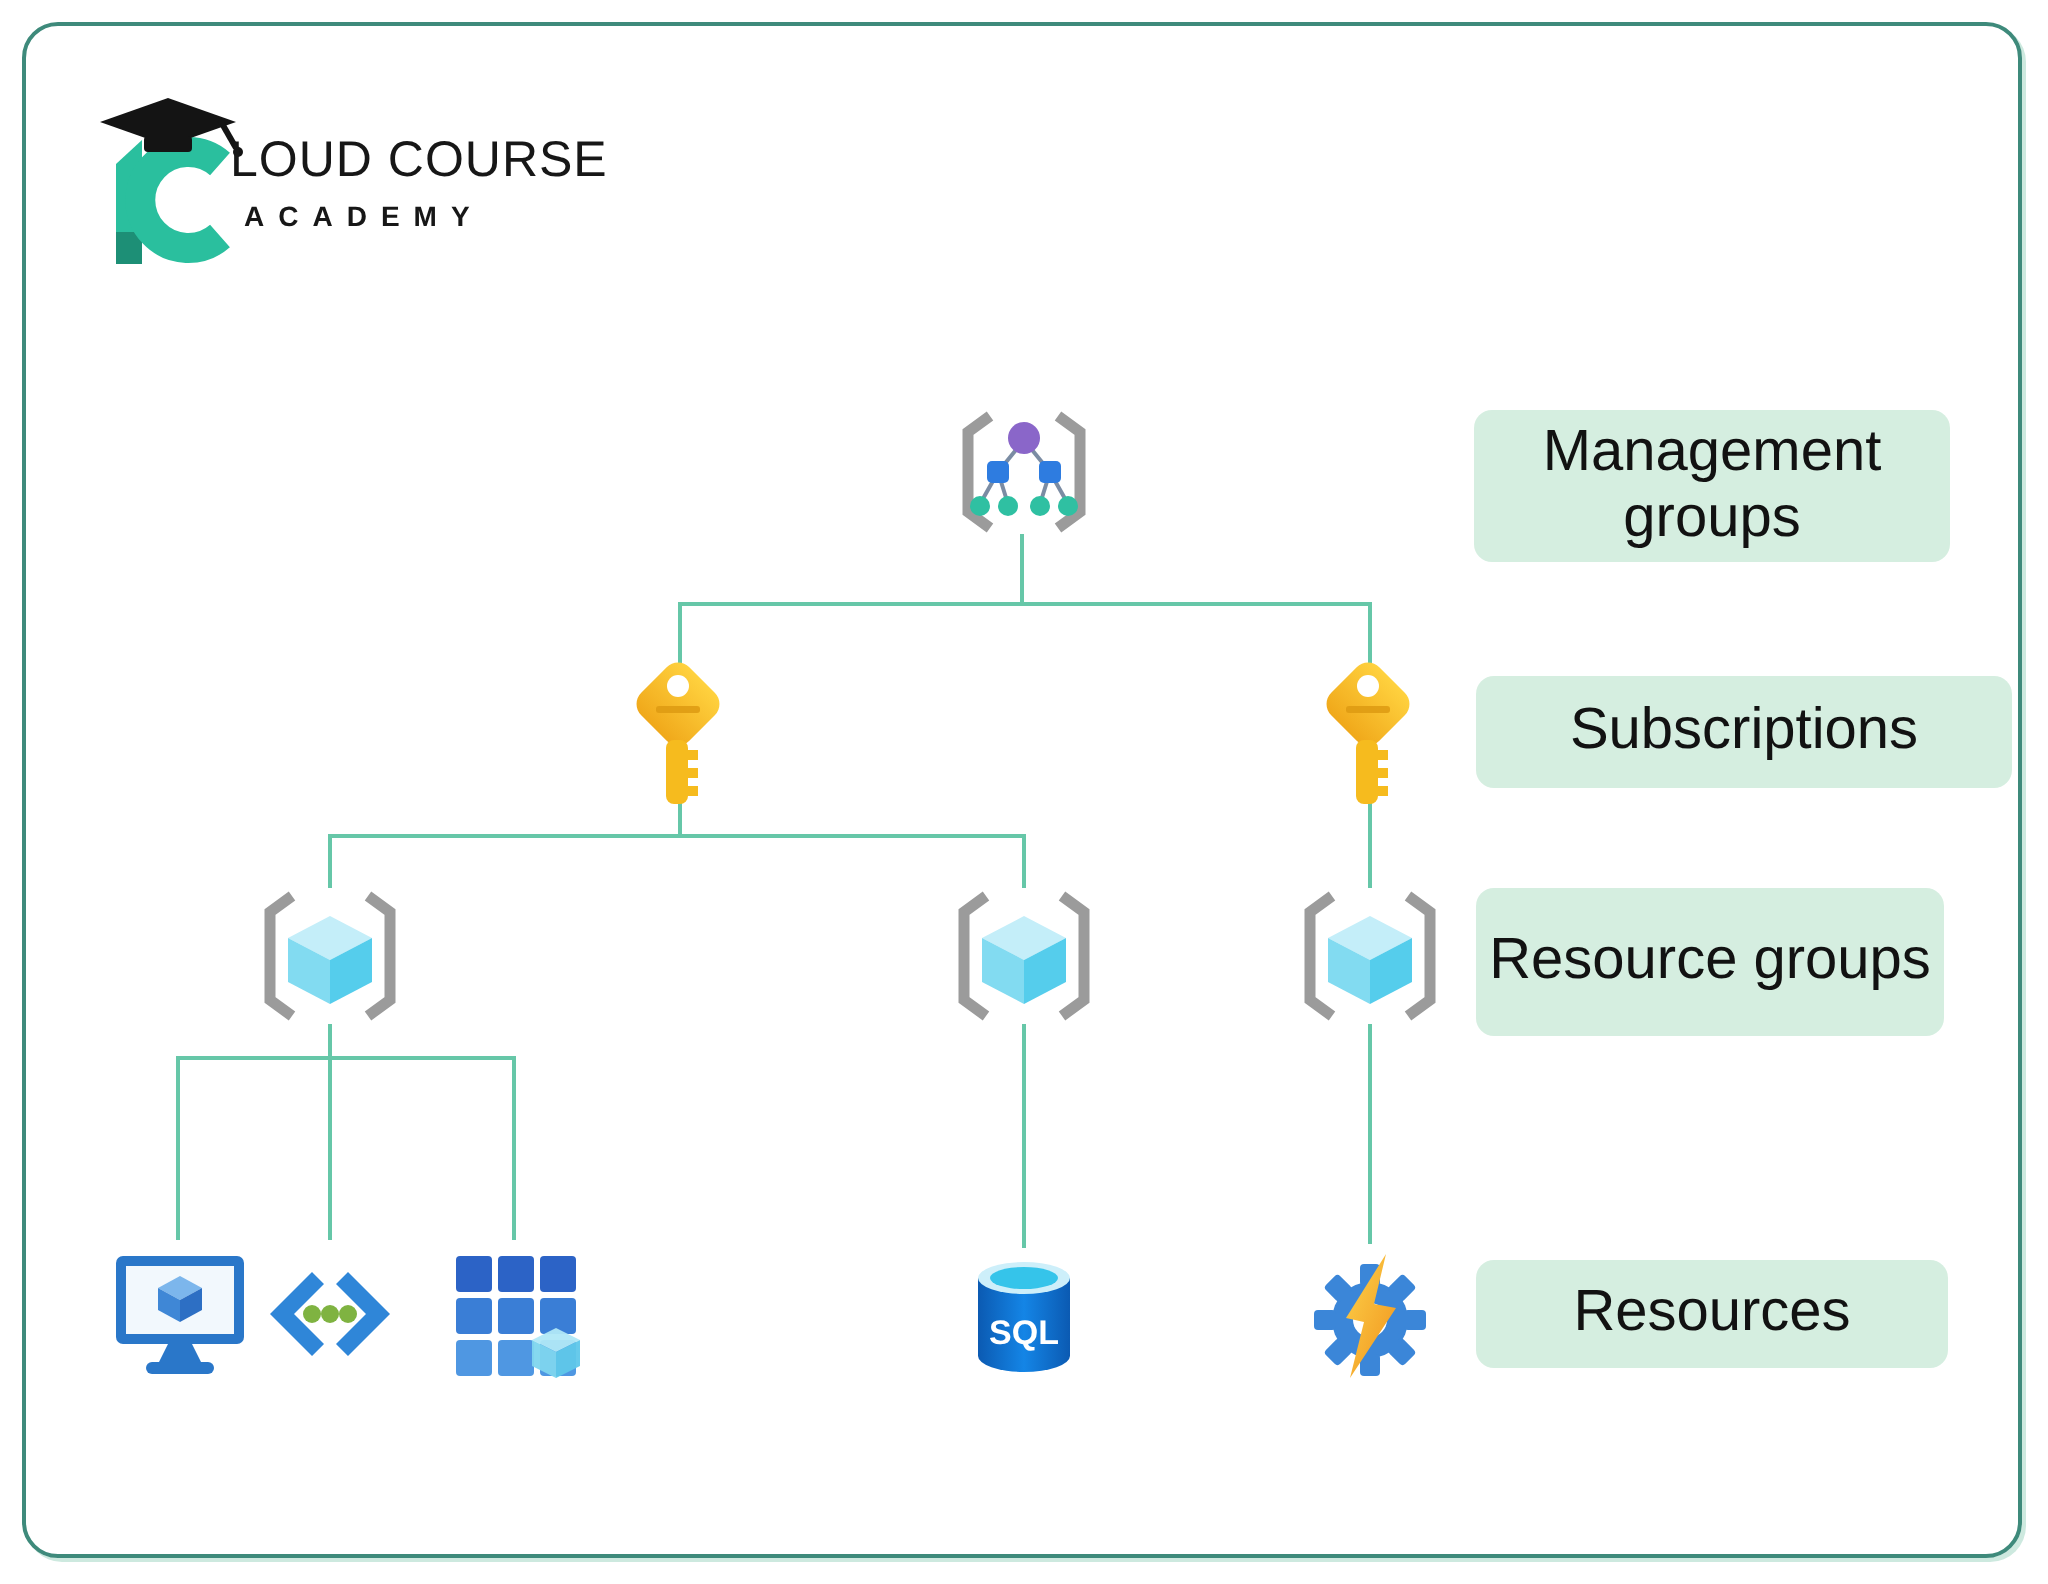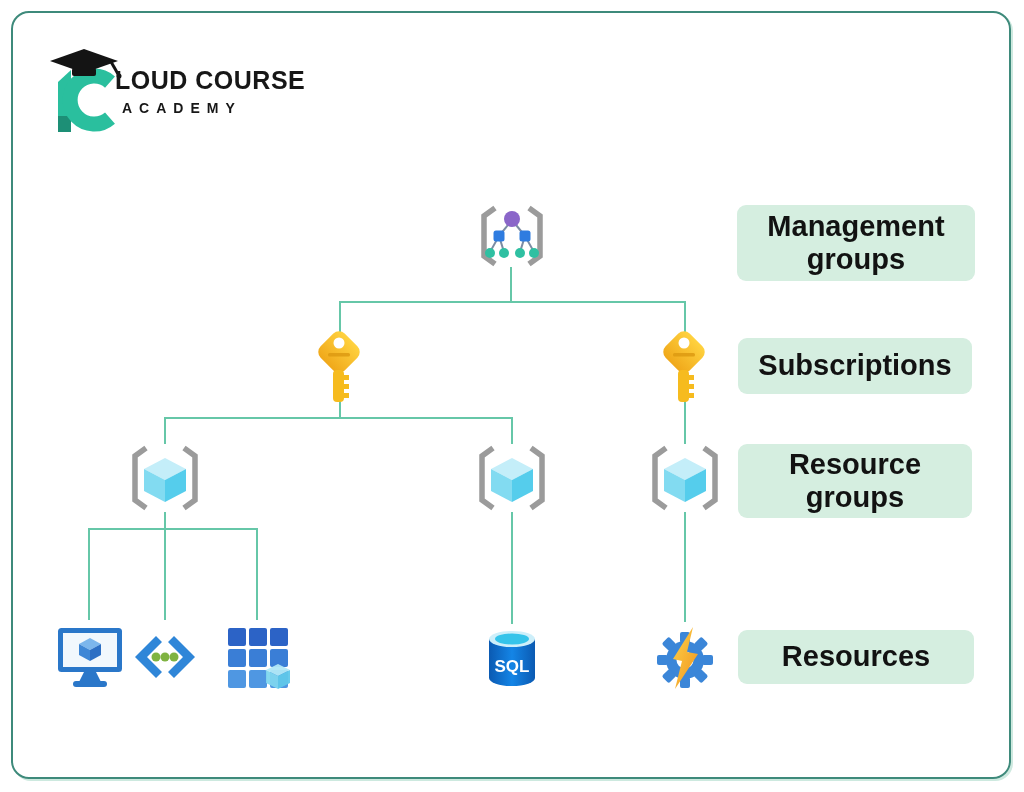--- a/index.html
+++ b/index.html
@@ -5,32 +5,32 @@
   html,body { margin:0; padding:0; background:#ffffff; }
   body { font-family:"Liberation Sans", sans-serif; }
   .canvas { position:relative; width:1024px; height:792px; background:#ffffff; overflow:hidden; }
   .frame { position:absolute; left:11px; top:11px; width:1000px; height:768px;
            border:2.5px solid #3e8a7b; border-radius:18px; box-sizing:border-box;
            box-shadow:2px 2px 0 0 #cde9df; }
 
   
   .logo { position:absolute; left:30px; top:40px; width:270px; height:100px; }
   .logo-glyph { position:absolute; left:8px; top:4px; }
-  .brand-title { position:absolute; left:85px; top:26px; font-size:25px; font-weight:700;
+  .brand-title { position:absolute; left:85px; top:26px; font-size:25px; font-weight:400;
                  letter-spacing:0.5px; color:#171717; white-space:nowrap; }
   .brand-sub { position:absolute; left:92px; top:60px; font-size:14px; font-weight:700;
                letter-spacing:7px; color:#171717; white-space:nowrap; }
 
   
   .line { position:absolute; background:#66c7a8; }
 
   
   .hlabel { position:absolute; background:#d5eee0; border-radius:9px;
             display:flex; align-items:center; justify-content:center; text-align:center;
-            font-size:29px; font-weight:bold; color:#121212; line-height:1.15; }
+            font-size:29px; font-weight:normal; color:#121212; line-height:1.15; }
 
   .icon { position:absolute; }
 </style>
 </head>
 <body>
 
 <div class="canvas">
   <div class="frame"></div>
 
   <div class="logo">
@@ -208,16 +208,16 @@
       <rect x="27" y="6" width="10" height="11" rx="2" transform="rotate(180 32 34)"></rect>
       <rect x="27" y="6" width="10" height="11" rx="2" transform="rotate(225 32 34)"></rect>
       <rect x="27" y="6" width="10" height="11" rx="2" transform="rotate(270 32 34)"></rect>
       <rect x="27" y="6" width="10" height="11" rx="2" transform="rotate(315 32 34)"></rect>
     </g>
     <circle cx="32" cy="34" r="8.5" fill="#ffffff"></circle>
     <polygon points="40,1 20,33 29,35 22,63 45,28 34,26" fill="url(#bolt)"></polygon>
   </svg>
 
   <div class="hlabel" style="left:737px;top:205px;width:238px;height:76px">Management groups</div>
-  <div class="hlabel" style="left:738px;top:338px;width:234px;height:56px">Subscriptions</div>
+  <div class="hlabel" style="left:738px;top:338px;width:268px;height:56px">Subscriptions</div>
   <div class="hlabel" style="left:738px;top:630px;width:236px;height:54px">Resources</div>
   <div class="hlabel" style="left:738px;top:444px;width:234px;height:74px">Resource groups</div>
 </div>
 
 </body></html>

